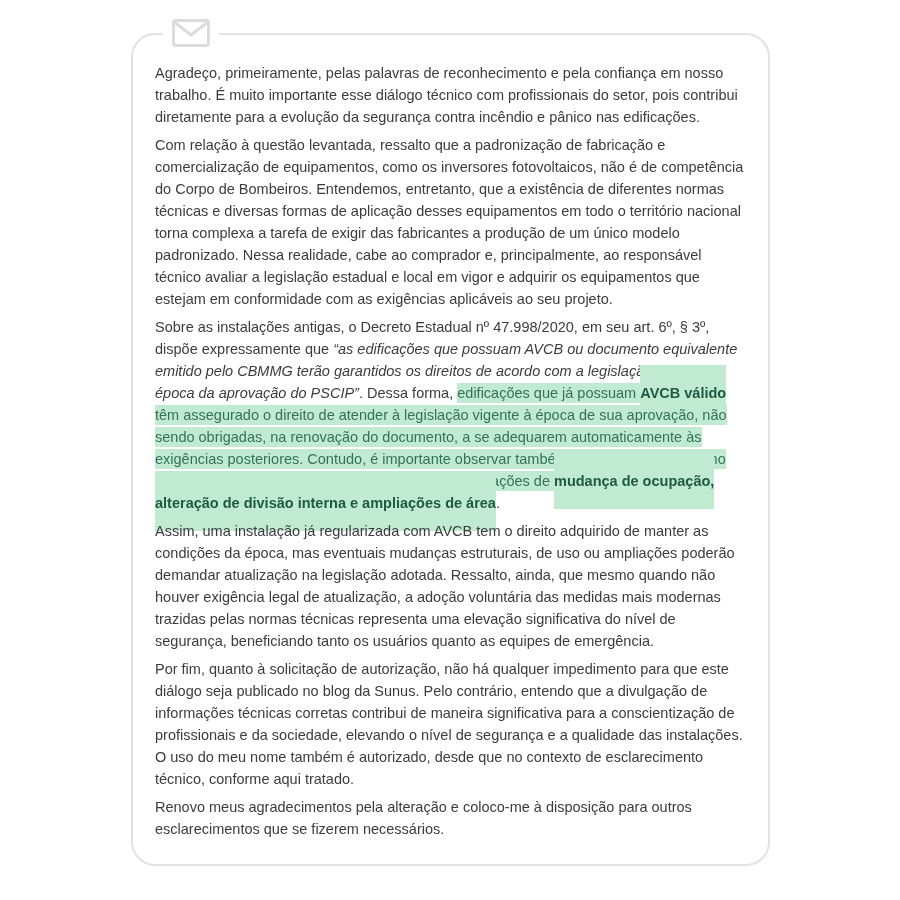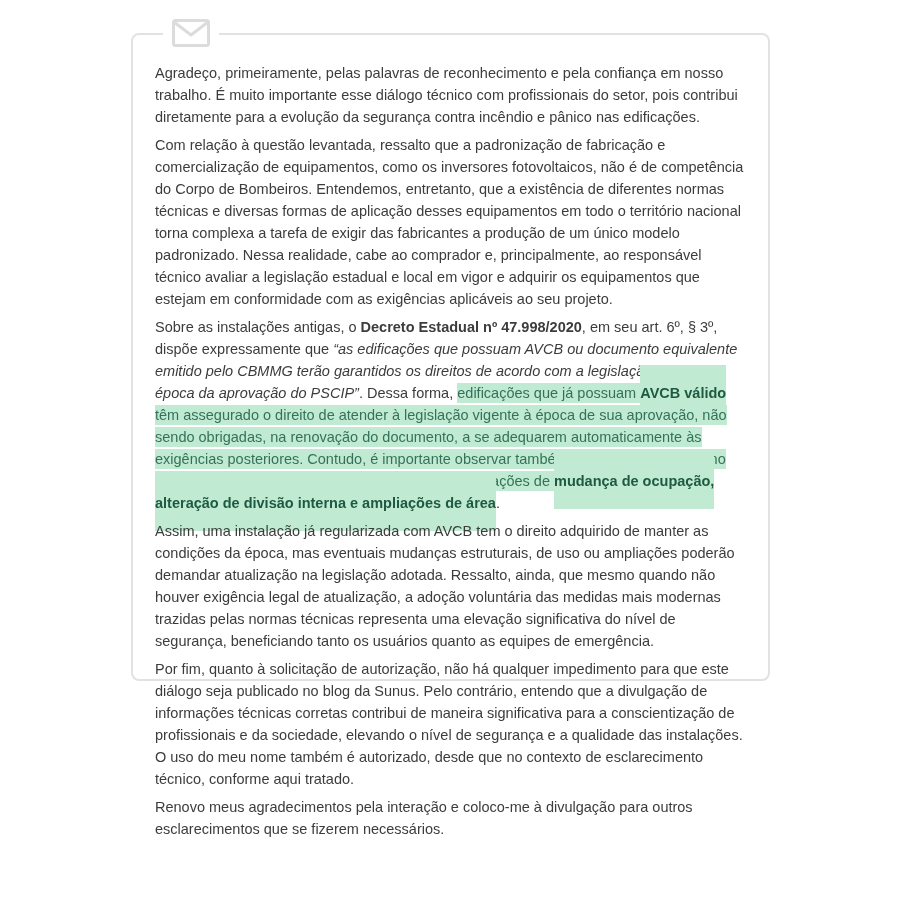--- a/index.html
+++ b/index.html
@@ -15,23 +15,23 @@
   body{
     width:900px;height:900px;
     background:var(--page_bg);
     font-family:"Liberation Sans","DejaVu Sans",sans-serif;
     position:relative;
     overflow:hidden;
   }
   .card{
     position:absolute;
     left:131px;top:33px;
-    width:639px;height:648px;
+    width:639px;height:833px;
     border:2px solid var(--card_border);
-    border-radius:8px;
+    border-radius:24px;
     box-sizing:border-box;
     background:#fff;
   }
   .envelope-wrap{
     position:absolute;
     left:30px;top:-16px;
     background:#fff;
     padding:0 9px;
     line-height:0;
   }
@@ -39,21 +39,21 @@
     padding:27px 24px 20px 22px;
   }
   .para{
     margin:0 0 6px 0;
     font-size:14.5px;
     line-height:22px;
     color:var(--body_text);
     max-width:592px;
   }
   .run-n{font-weight:normal;}
-  .run-b{font-weight:bold;}
+  .run-b{font-weight:normal;}
   .run-i{font-style:italic;}
   .run-h{
     background:var(--highlight_bg);
     color:var(--highlight_text);
     padding:2px 0;
     box-decoration-break:clone;
     -webkit-box-decoration-break:clone;
   }
   .run-hb{
     background:var(--highlight_bg);
@@ -73,15 +73,15 @@
       <rect x="1.5" y="1.5" width="35" height="25" rx="2" stroke="#dcdcdc" stroke-width="3" fill="none"></rect>
       <path d="M2 3 L19 16 L36 3" stroke="#dcdcdc" stroke-width="3" fill="none" stroke-linejoin="round"></path>
     </svg>
   </div>
   <div class="letter-body">
       <p class="para"><span class="run-n">Agradeço, primeiramente, pelas palavras de reconhecimento e pela confiança em nosso trabalho. É muito importante esse diálogo técnico com profissionais do setor, pois contribui diretamente para a evolução da segurança contra incêndio e pânico nas edificações.</span></p>
       <p class="para"><span class="run-n">Com relação à questão levantada, ressalto que a padronização de fabricação e comercialização de equipamentos, como os inversores fotovoltaicos, não é de competência do Corpo de Bombeiros. Entendemos, entretanto, que a existência de diferentes normas técnicas e diversas formas de aplicação desses equipamentos em todo o território nacional torna complexa a tarefa de exigir das fabricantes a produção de um único modelo padronizado. Nessa realidade, cabe ao comprador e, principalmente, ao responsável técnico avaliar a legislação estadual e local em vigor e adquirir os equipamentos que estejam em conformidade com as exigências aplicáveis ao seu projeto.</span></p>
       <p class="para"><span class="run-n">Sobre as instalações antigas, o </span><span class="run-b">Decreto Estadual nº 47.998/2020</span><span class="run-n">, em seu art. 6º, § 3º, dispõe expressamente que </span><span class="run-i">“as edificações que possuam AVCB ou documento equivalente emitido pelo CBMMG terão garantidos os direitos de acordo com a legislação vigente à época da aprovação do PSCIP”</span><span class="run-n">. Dessa forma, </span><span class="run-h">edificações que já possuam </span><span class="run-hb">AVCB válido</span><span class="run-h"> têm assegurado o direito de atender à legislação vigente à época de sua aprovação, não sendo obrigadas, na renovação do documento, a se adequarem automaticamente às exigências posteriores. Contudo, é importante observar também os §§ 5º e 6º do mesmo artigo, que estabelecem regras específicas para situações de </span><span class="run-hb">mudança de ocupação, alteração de divisão interna e ampliações de área</span><span class="run-n">.</span></p>
       <p class="para"><span class="run-n">Assim, uma instalação já regularizada com AVCB tem o direito adquirido de manter as condições da época, mas eventuais mudanças estruturais, de uso ou ampliações poderão demandar atualização na legislação adotada. Ressalto, ainda, que mesmo quando não houver exigência legal de atualização, a adoção voluntária das medidas mais modernas trazidas pelas normas técnicas representa uma elevação significativa do nível de segurança, beneficiando tanto os usuários quanto as equipes de emergência.</span></p>
       <p class="para"><span class="run-n">Por fim, quanto à solicitação de autorização, não há qualquer impedimento para que este diálogo seja publicado no blog da Sunus. Pelo contrário, entendo que a divulgação de informações técnicas corretas contribui de maneira significativa para a conscientização de profissionais e da sociedade, elevando o nível de segurança e a qualidade das instalações. O uso do meu nome também é autorizado, desde que no contexto de esclarecimento técnico, conforme aqui tratado.</span></p>
-      <p class="para"><span class="run-n">Renovo meus agradecimentos pela interação e coloco-me à divulgação para outros esclarecimentos que se fizerem necessários.</span></p>
+      <p class="para"><span class="run-n">Renovo meus agradecimentos pela alteração e coloco-me à disposição para outros esclarecimentos que se fizerem necessários.</span></p>
     </div>
 </div>
 
 </body></html>

